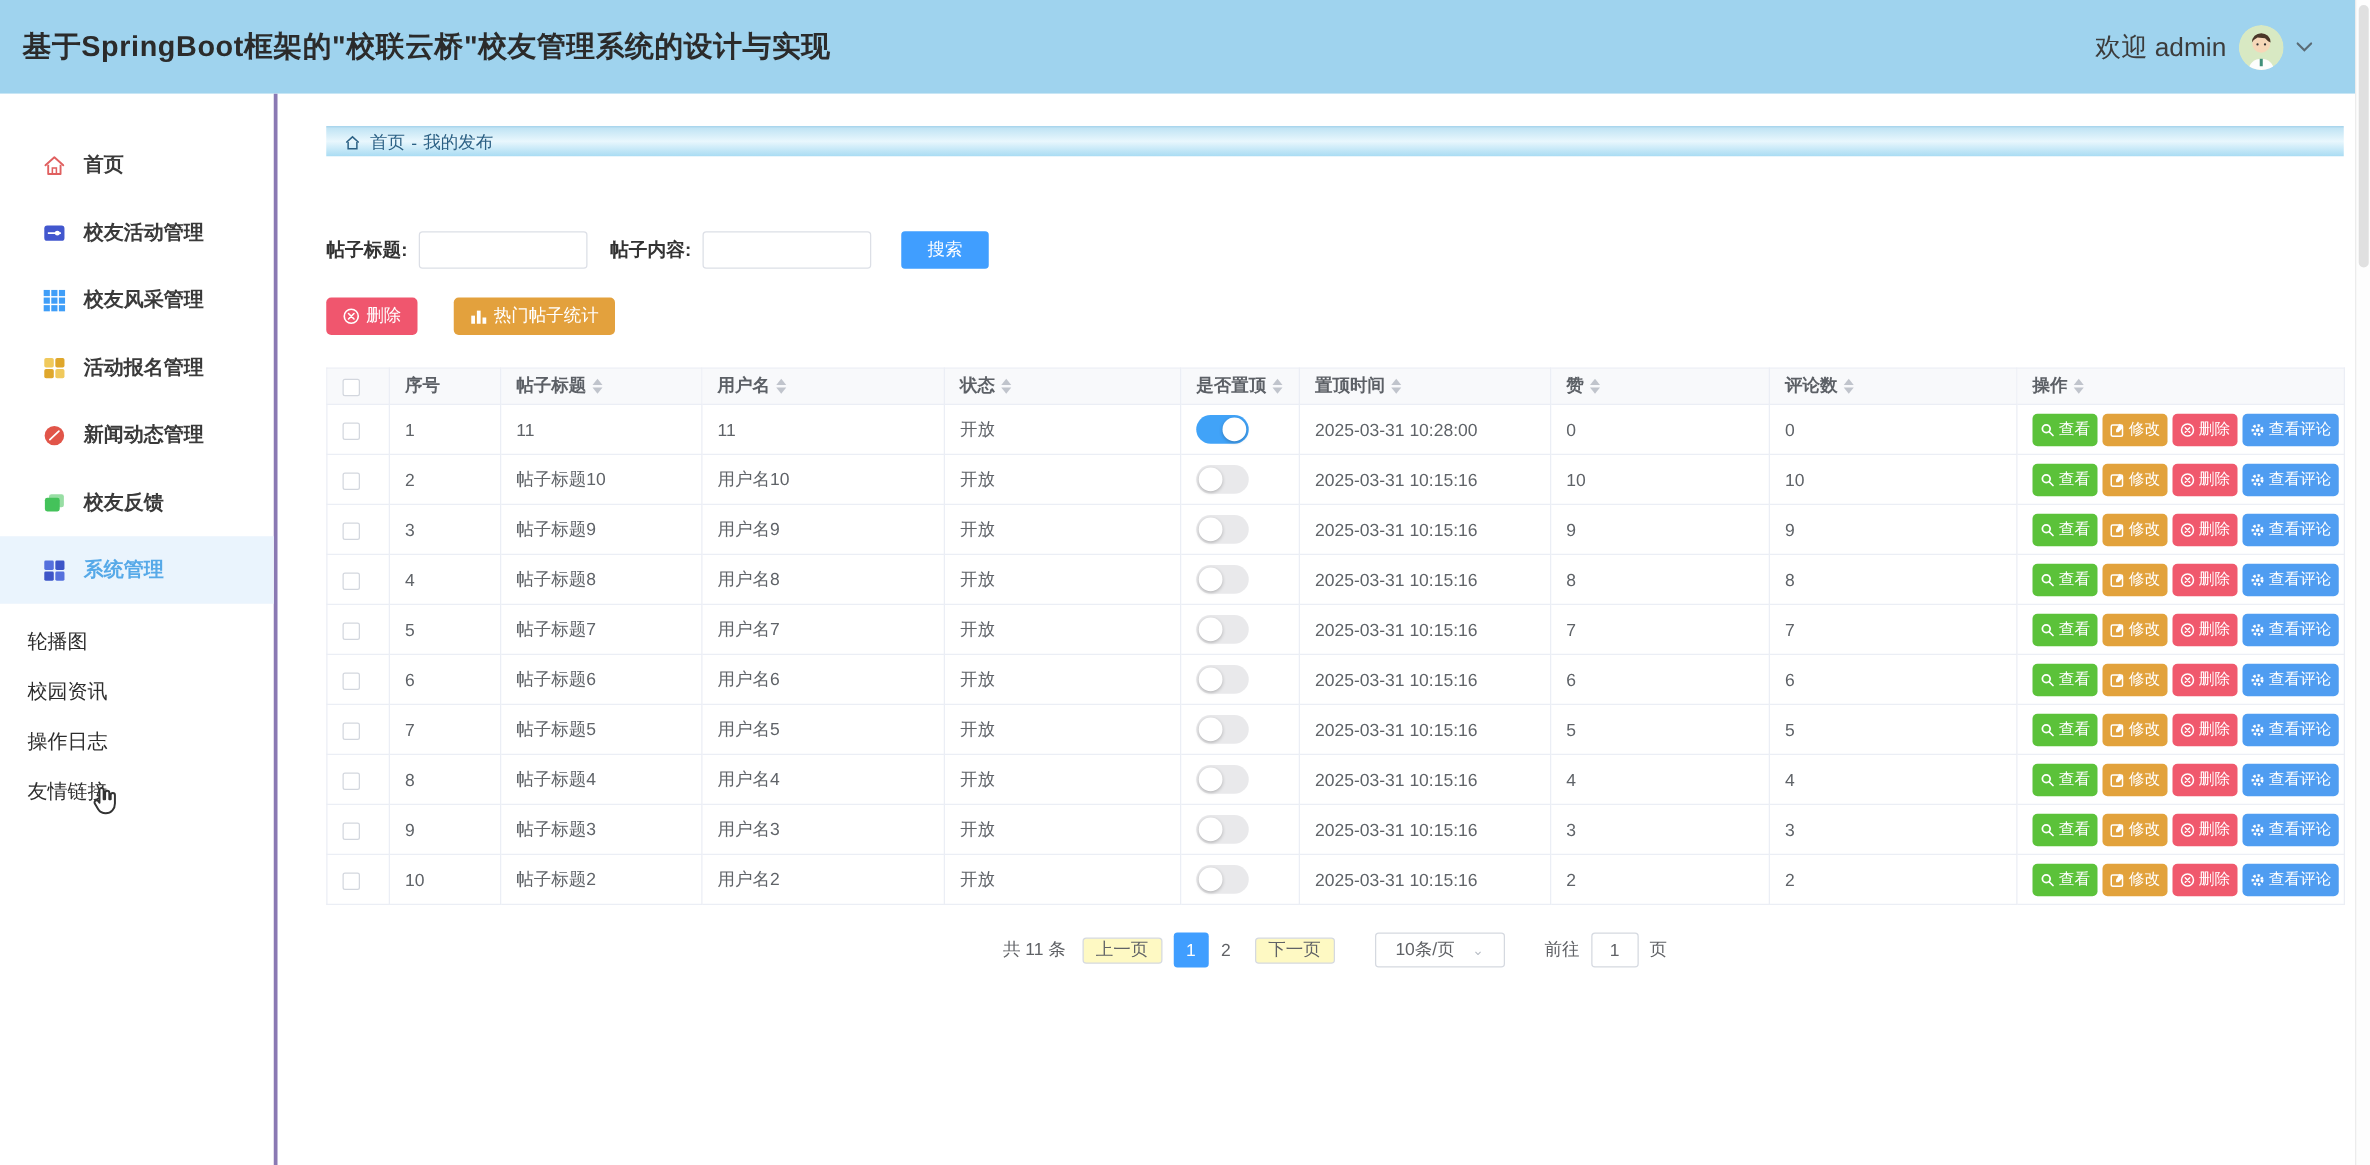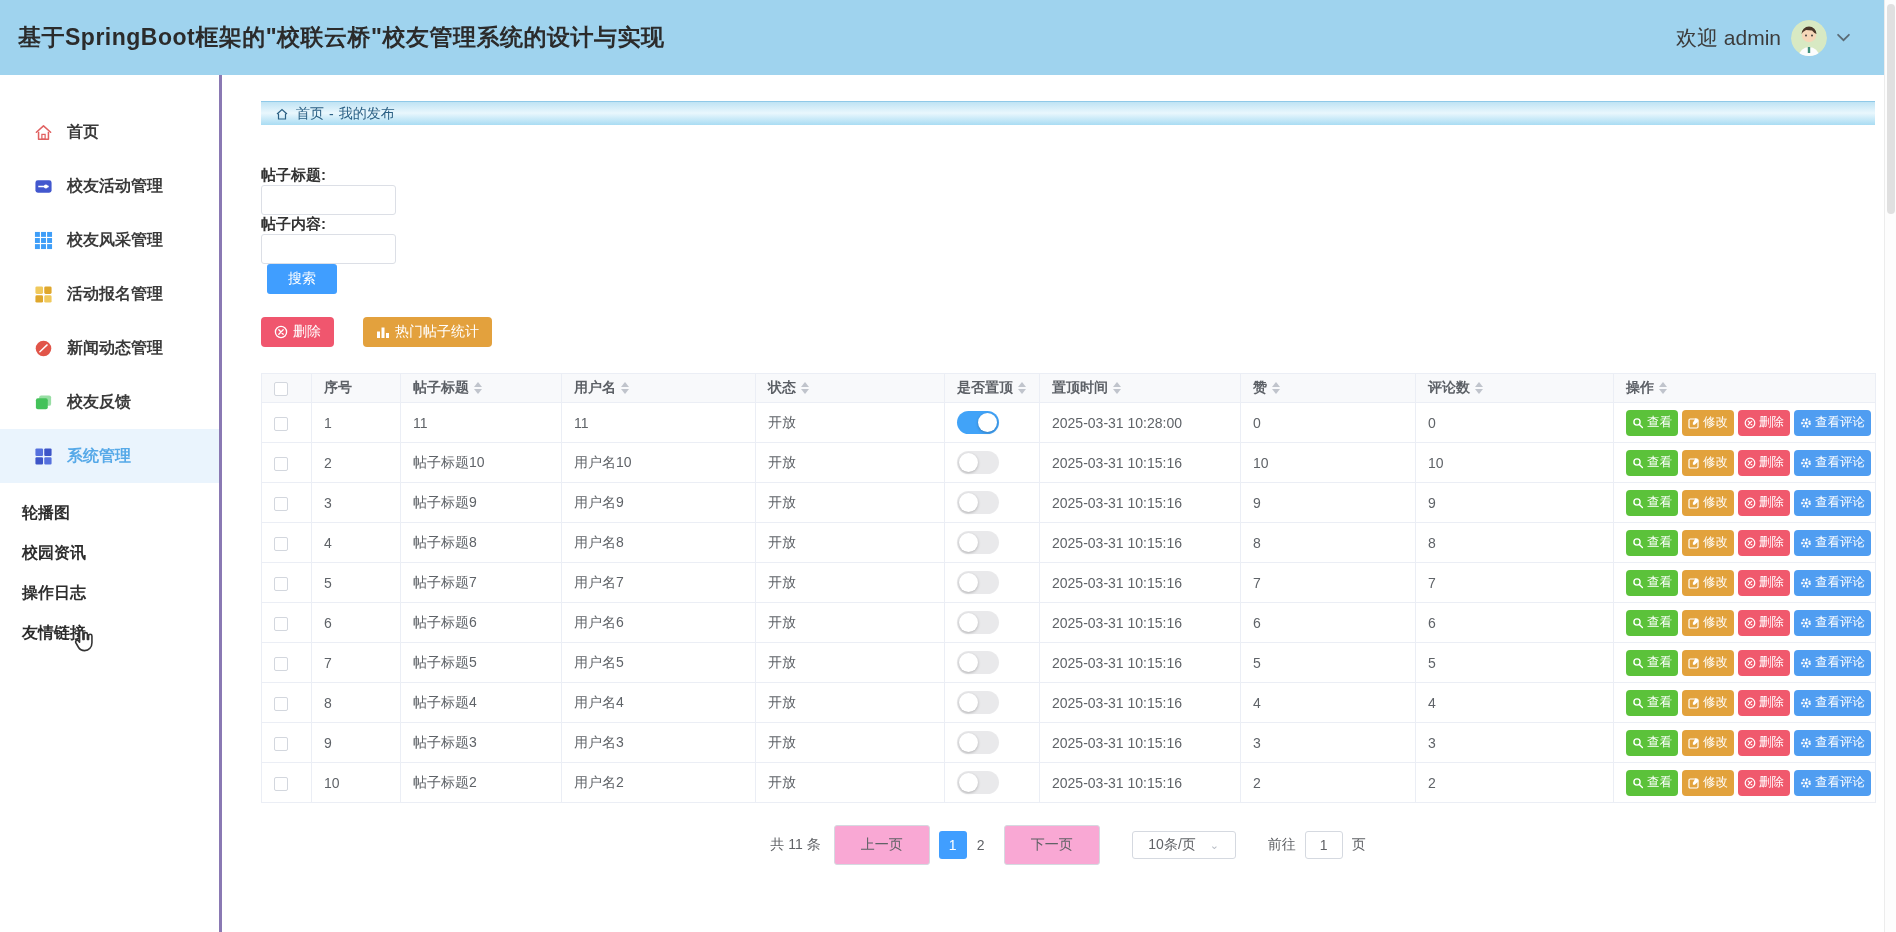--- a/index.html
+++ b/index.html
@@ -16,37 +16,37 @@
   .chev { display:flex; align-items:center; color:#5a6b75; }
 
   
   .layout { display:flex; height:857px; }
   .sidebar { width:222px; background:#fff; border-right:3px solid #8a79b3; position:relative; flex:none; }
   #menu { padding-top:30px; }
   .menu-item { height:54px; display:flex; align-items:center; gap:14px; padding-left:34px;
     font-size:16px; font-weight:bold; color:#3a3a3a; cursor:pointer; }
   .menu-item .micon { width:19px; height:19px; display:flex; }
   .menu-item.active { background:#eaf4fd; color:#56a9e8; }
-  .submenu-wrap { margin-top:10px;font-weight:bold; }
+  .submenu-wrap { margin-top:10px; }
   .submenu-item { height:40px; display:flex; align-items:center; padding-left:22px;
     font-size:16px; color:#2d2d2d; cursor:pointer; }
   .cursor-hand { position:absolute; left:70px; top:552px; }
 
   .main { flex:1; background:#fff; padding:0 18px 0 39px; }
 
   
   .breadcrumb { margin-top:26px; height:24px; width:1614px; display:flex; align-items:center;
     padding-left:14px; gap:5px; font-size:14px; color:#2b6084;
     background:linear-gradient(180deg,#bfe3f4 0%,#e9f7fd 48%,#a9dcf3 100%);
     border-top:1px solid #8fc9e8; }
   .breadcrumb .home-g { display:flex; align-items:center; margin-right:2px; }
   .breadcrumb a { color:#2b6084; text-decoration:none; cursor:pointer; }
 
   
-  .search-row { margin-top:41px; display:flex; align-items:flex-start;flex-direction:column; }
+  .search-row { margin-top:60px; display:flex; align-items:center; }
   .search-row label { font-size:15px; font-weight:bold; color:#333; margin-right:9px; }
   .search-row input.txt { width:135px; height:30px; border:1px solid #dcdfe6; border-radius:3px;
     margin-right:18px; padding:0 8px; font-size:14px; color:#333; outline:none; }
   .btn-search { width:70px; height:30px; background:#409eff; color:#fff; border:none;
     border-radius:3px; font-size:14px; cursor:pointer; margin-left:6px; }
 
   
   .toolbar { margin-top:23px; display:flex; gap:29px; }
   .btn-big { height:30px; border:none; border-radius:4px; color:#fff; font-size:14px;
     display:inline-flex; align-items:center; gap:5px; padding:0 13px; cursor:pointer; }
@@ -80,21 +80,21 @@
     display:inline-flex; align-items:center; gap:3px; padding:0 6px; margin-right:4px; cursor:pointer; }
   .op.view { background:#5bc23a; }
   .op.edit { background:#e2a23c; }
   .op.delete { background:#f0596d; }
   .op.comments { background:#4f9df1; }
 
   
   .pagination { margin-top:22px; width:1614px; display:flex; justify-content:center;
     align-items:center; gap:9px; font-size:14px; color:#606266; }
   .pagination .total { margin-right:4px; }
-  .pg-btn { height:40px; padding:0 26px; background:#f9a8d4; border:1px solid #d5d9e0;
+  .pg-btn { height:21px; padding:0 10px; background:#fef9c3; border:1px solid #d5d9e0;
     border-radius:3px; color:#606266; font-size:14px; cursor:pointer; }
   .pg { min-width:28px; height:28px; border:none; background:transparent; color:#606266;
     font-size:14px; border-radius:3px; cursor:pointer; }
   .pg.act { background:#409eff; color:#fff; }
   .size-select { width:104px; height:28px; border:1px solid #d5d9e0; border-radius:3px;
     display:flex; align-items:center; justify-content:center; gap:14px; color:#606266; cursor:pointer; }
   .size-select .sel-chev { color:#b7bcc4; font-size:11px; }
   .goto-input { width:38px; height:28px; border:1px solid #d5d9e0; border-radius:3px;
     text-align:center; font-size:14px; color:#606266; outline:none; }
 

